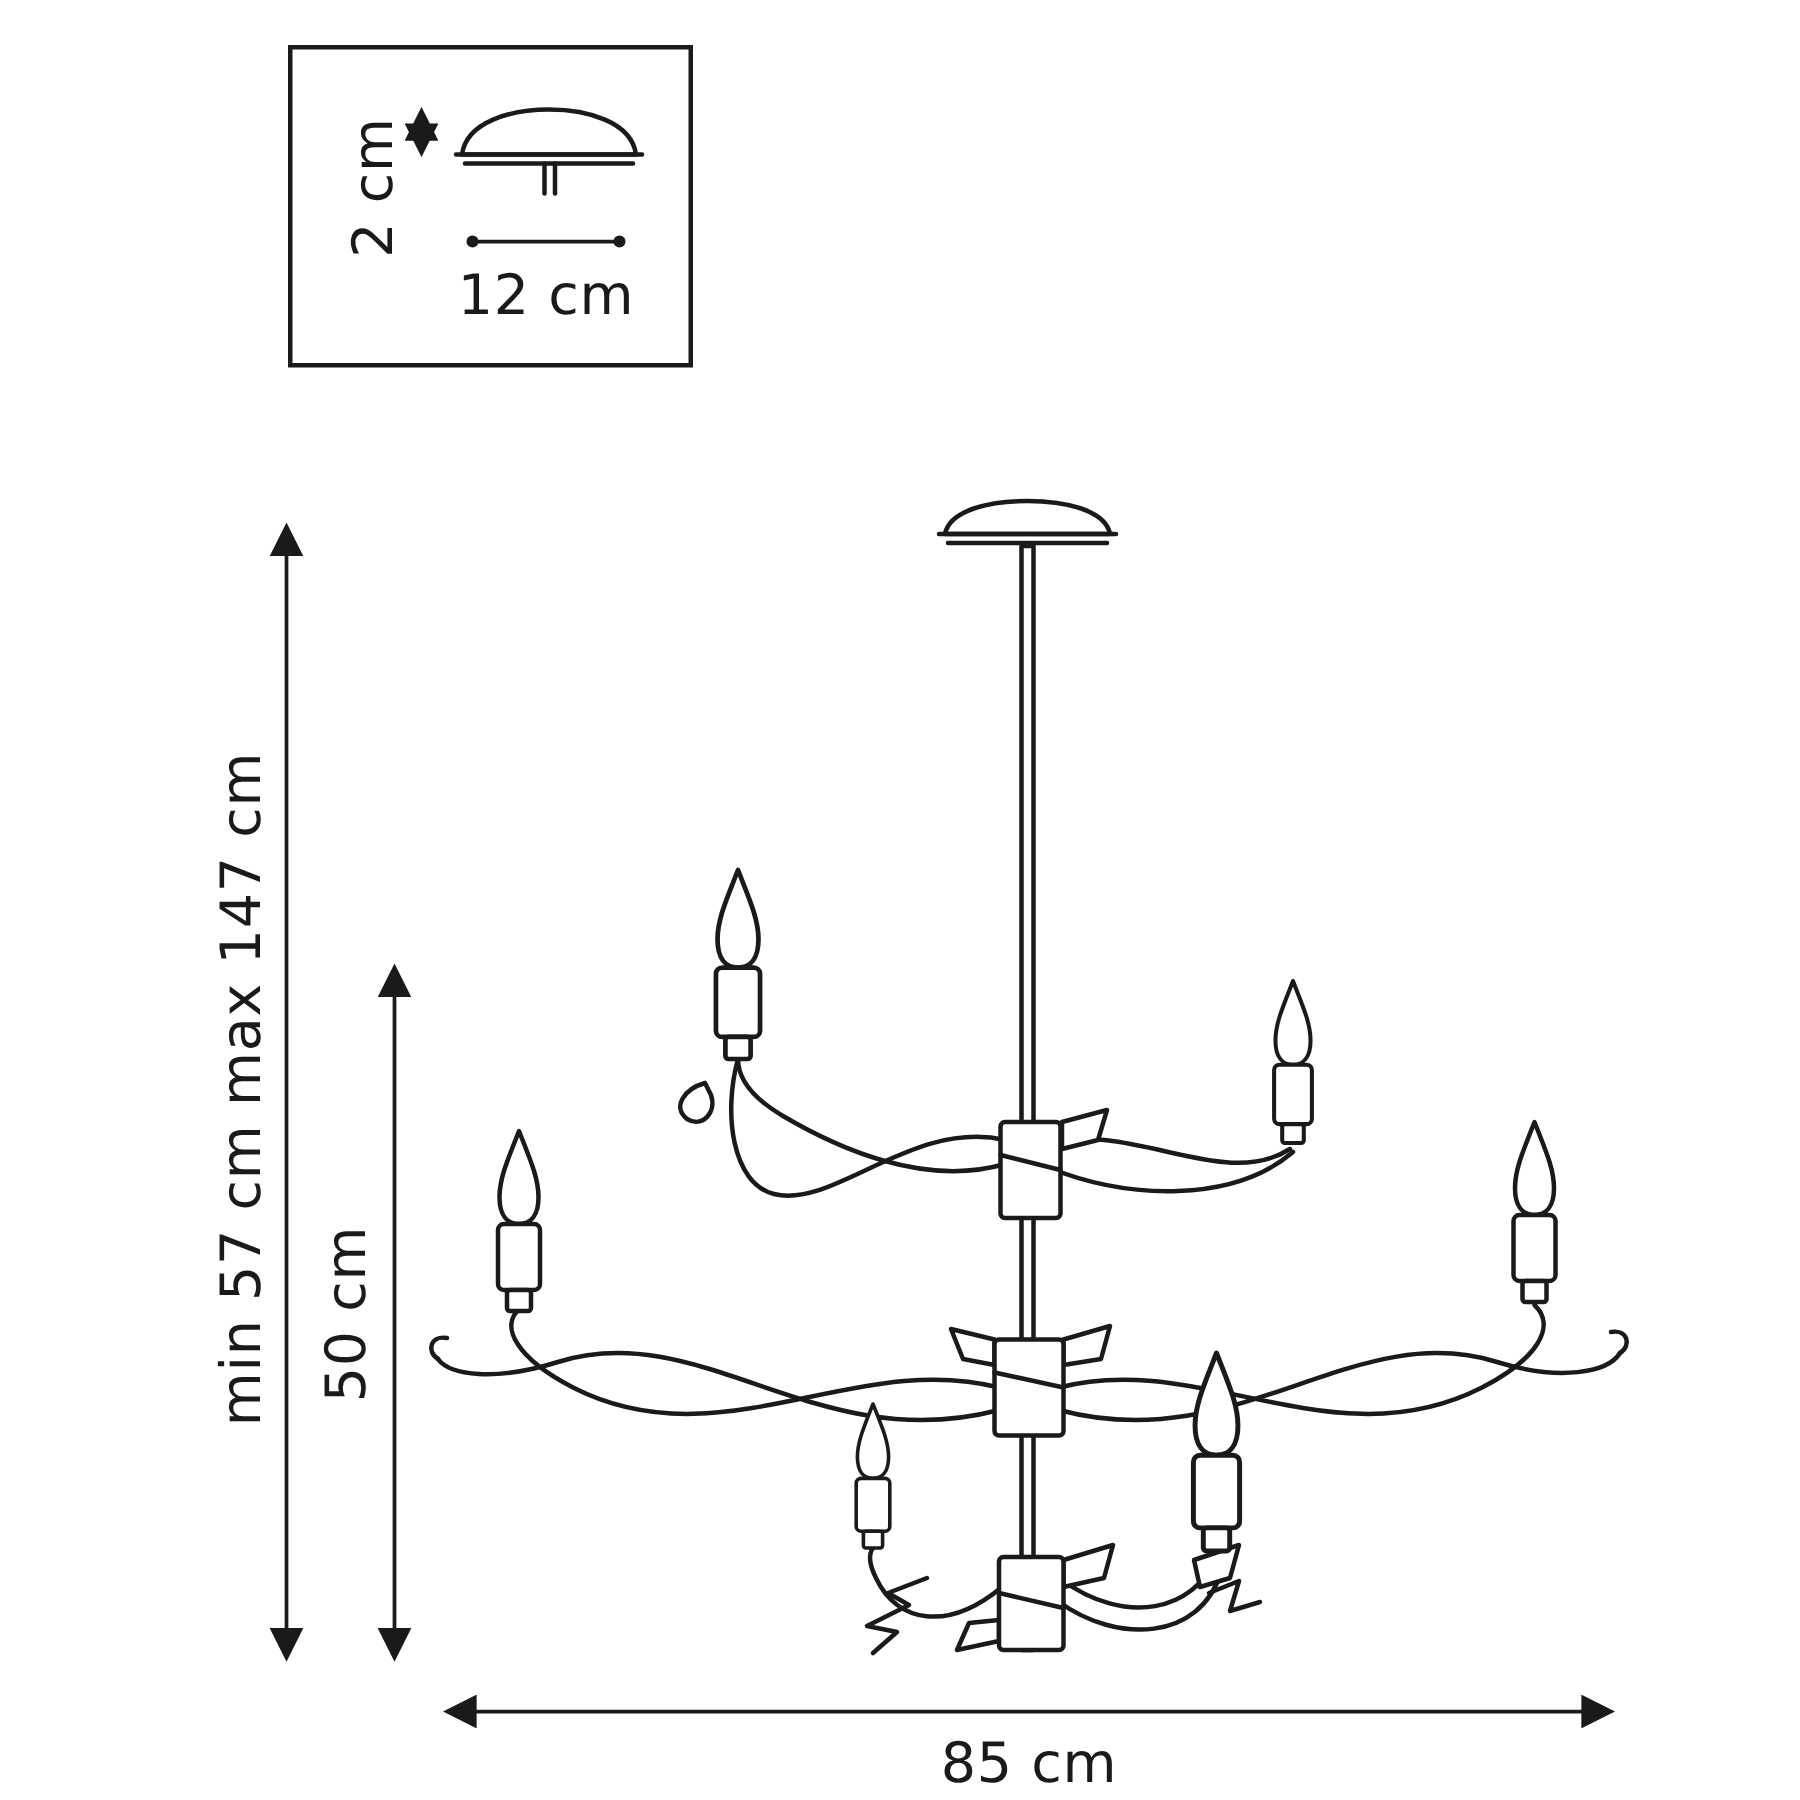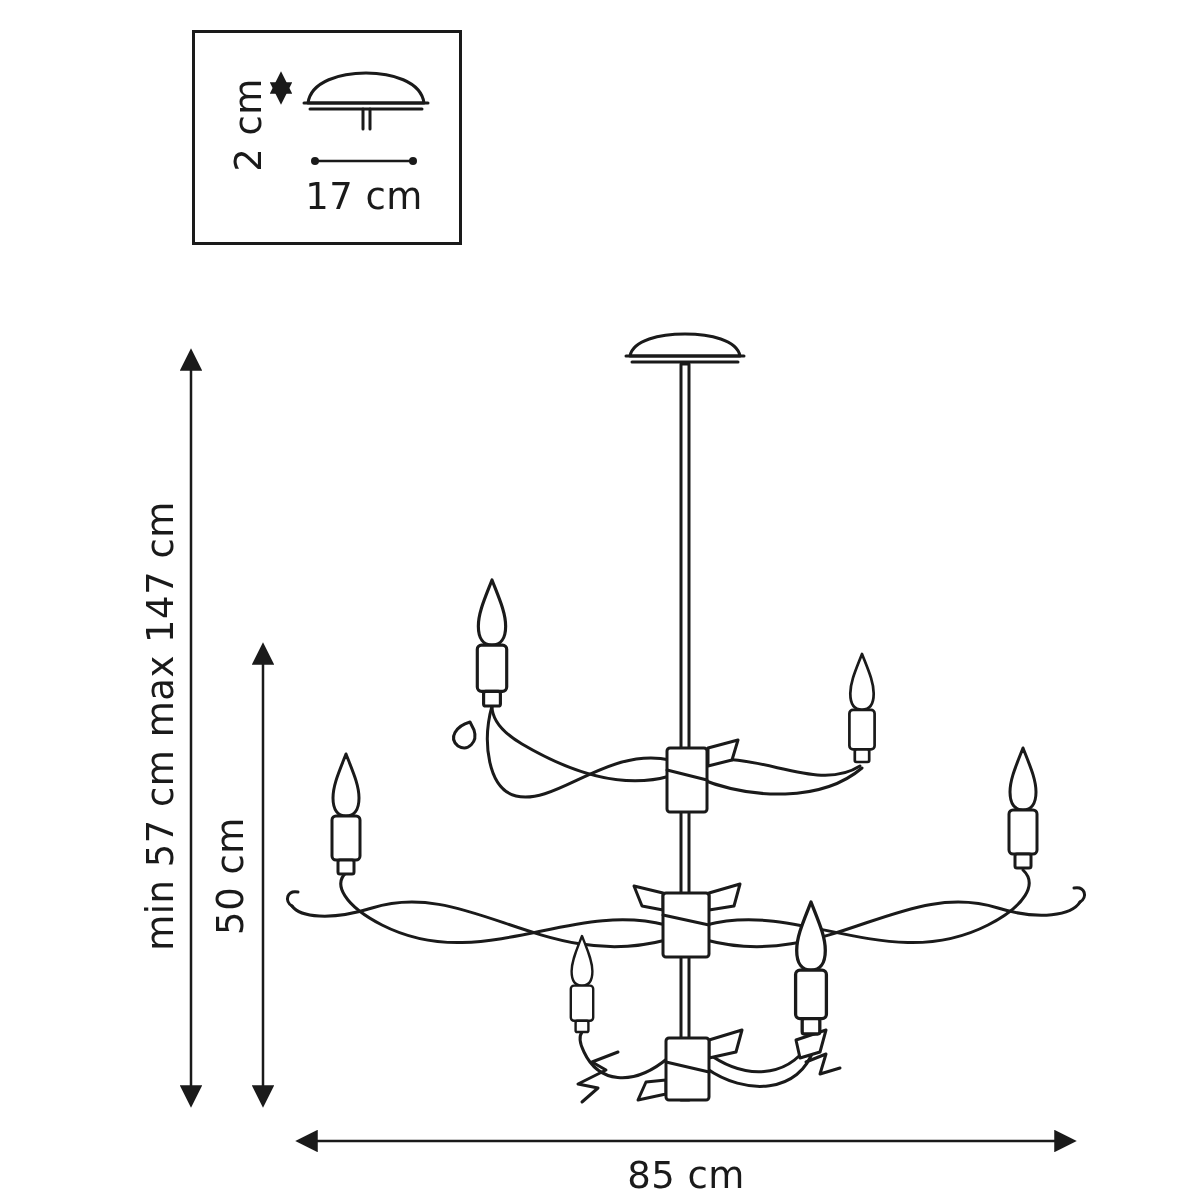--- a/index.html
+++ b/index.html
@@ -113,20 +113,20 @@
         <line class="stroke" x1="175" y1="76" x2="175" y2="96"></line>
       </g>
       <g>
         <line class="dim" x1="86" y1="42" x2="86" y2="68" marker-start="url(#arr)" marker-end="url(#arr)"></line>
         <line class="dim" x1="122" y1="128" x2="216" y2="128"></line>
         <circle class="dot" cx="120" cy="128" r="4"></circle>
         <circle class="dot" cx="218" cy="128" r="4"></circle>
       </g>
     </svg>
     <div class="dim-label rot" style="left:-26px;top:68px;width:160px;">2 cm</div>
-    <div class="dim-label" style="left:89px;top:140px;width:160px;">17 cm</div>
+    <div class="dim-label" style="left:89px;top:140px;width:160px;">12 cm</div>
   </div>
 
   <div class="dim-label rot" style="left:-149px;top:702px;width:620px;">min 57 cm max 147 cm</div>
   <div class="dim-label rot" style="left:131px;top:852px;width:200px;">50 cm</div>
   <div class="dim-label" style="left:536px;top:1152px;width:300px;">85 cm</div>
 
 </div>
 
 </body></html>

